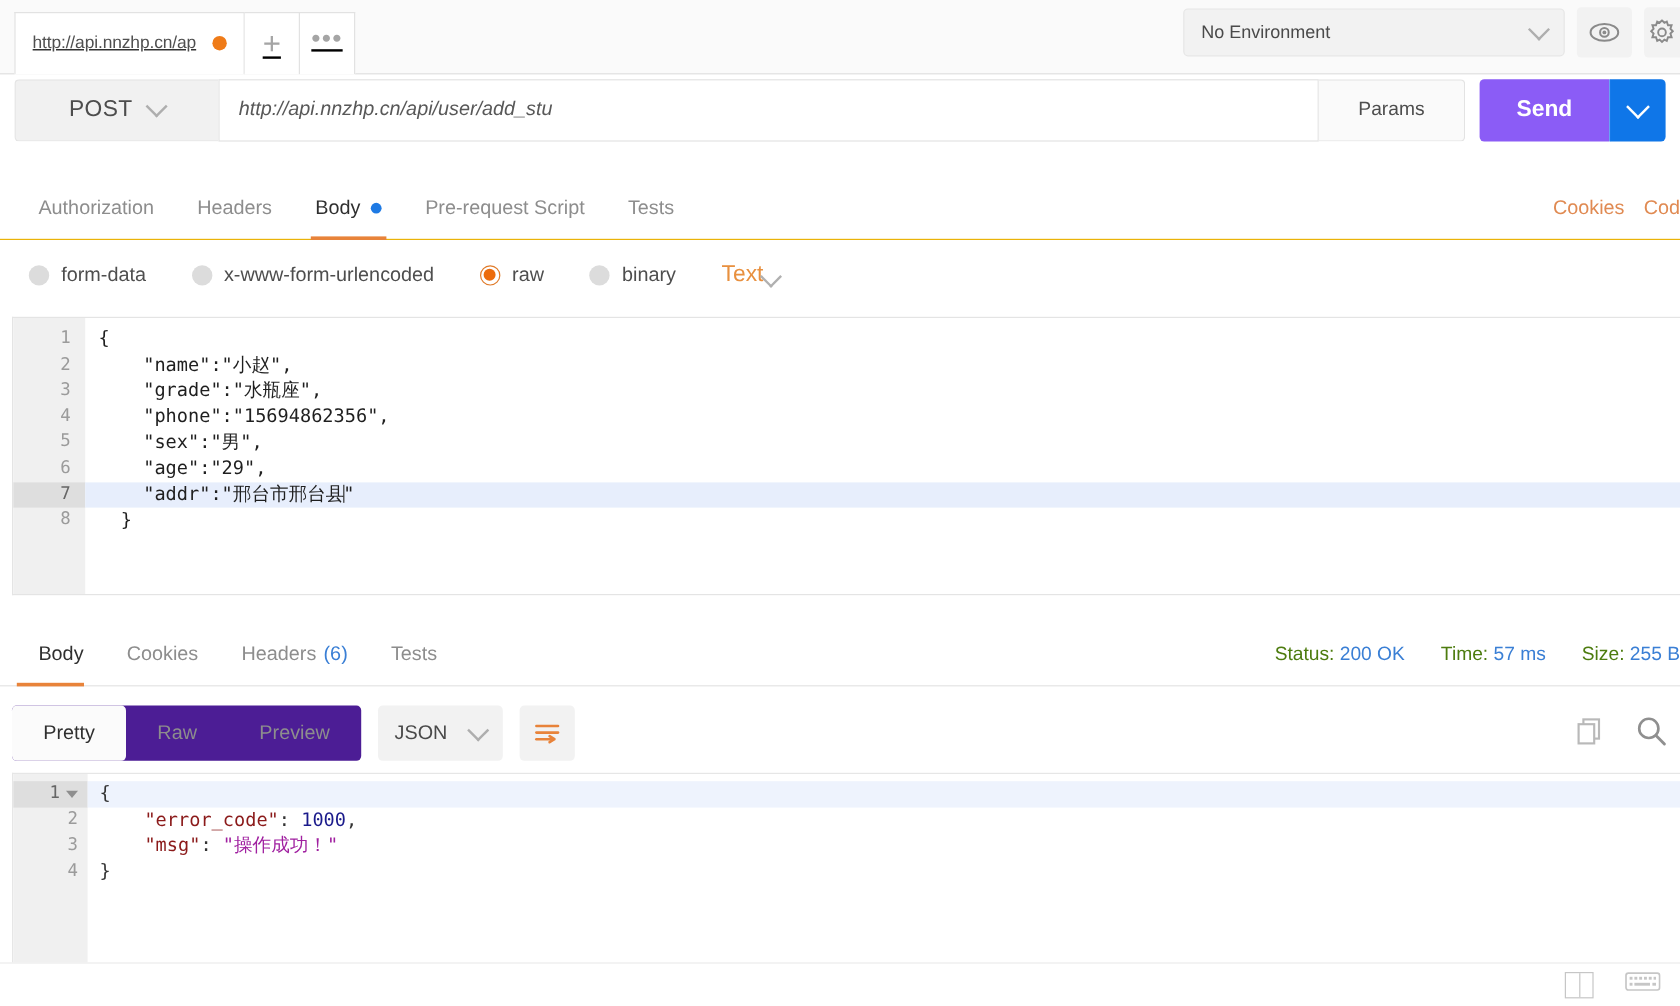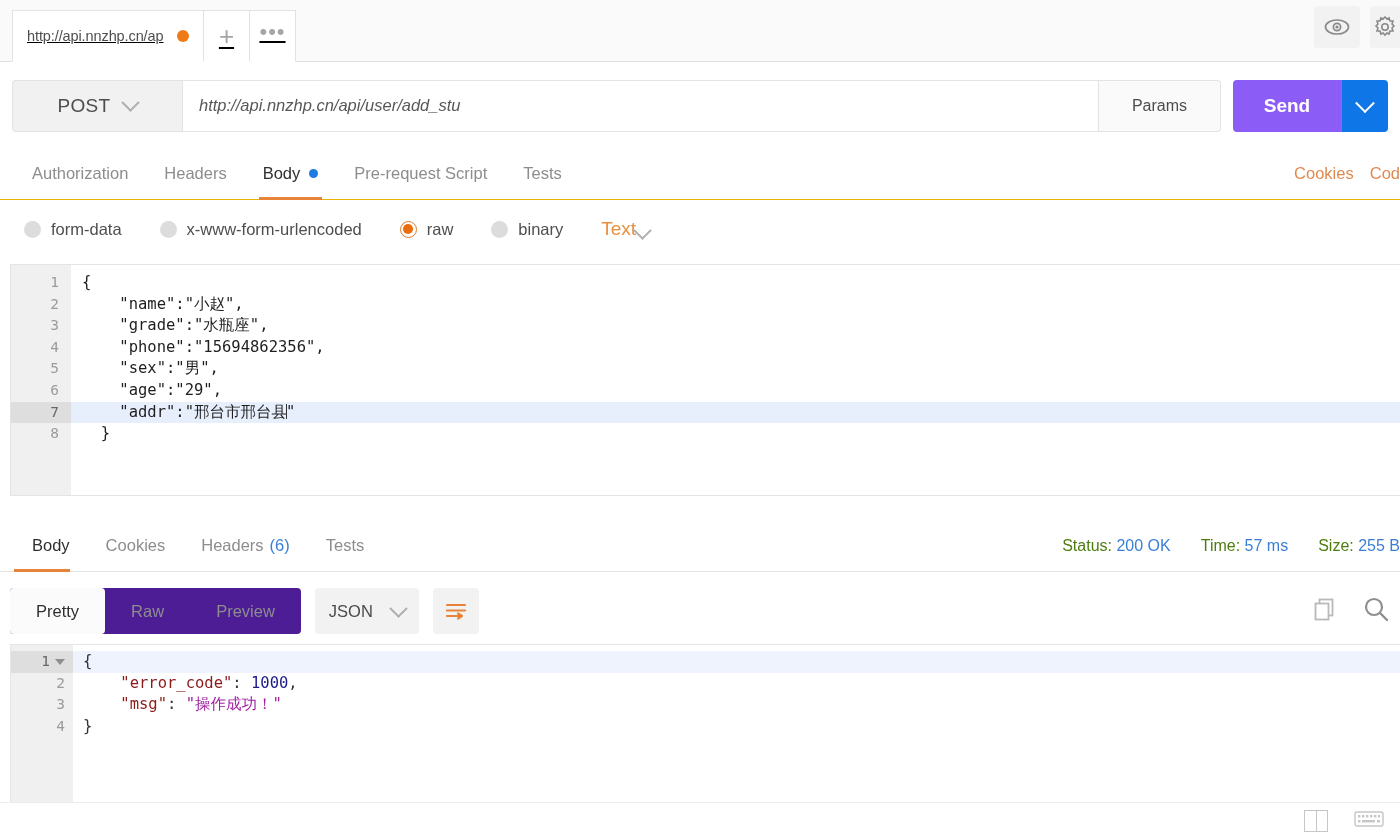--- a/index.html
+++ b/index.html
@@ -49,21 +49,21 @@
   }
   .eye-btn, .gear-btn {
     width:46px; height:42px; background:#f2f2f2; border-radius:4px;
     display:flex; align-items:center; justify-content:center; cursor:pointer;
   }
   .gear-btn { width:30px; border-radius:4px 0 0 4px; overflow:hidden; }
   .chev { width:13px; height:13px; border-right:2px solid #aeaeae; border-bottom:2px solid #aeaeae;
           transform:rotate(45deg) translate(-2px,-2px); }
 
   
-  .urlbar { position:absolute; top:68px; left:0; width:1400px; height:75px; display:flex; align-items:center;
+  .urlbar { position:absolute; top:54px; left:0; width:1400px; height:75px; display:flex; align-items:center;
             padding:0 12px; gap:0; }
   .method-box {
     width:170px; height:52px; background:#f1f1f1; border:1px solid #e3e3e3; border-right:none;
     border-radius:4px 0 0 4px; display:flex; align-items:center; justify-content:center; gap:14px; cursor:pointer;
   }
   .method-label { font-size:19px; color:#4d4d4d; letter-spacing:0.3px; }
   .url-input {
     flex:1; height:52px; background:#fff; border:1px solid #e3e3e3;
     display:flex; align-items:center; padding:0 16px; font-size:16.5px; color:#585858;font-style:italic;
   }
@@ -190,20 +190,24 @@
 
   <div class="tabbar">
     <div class="req-tab">
       <span class="req-tab-title">http://api.nnzhp.cn/ap</span>
       <span class="unsaved-dot"></span>
     </div>
     <div class="tab-plus">+</div>
     <div class="tab-dots">•••</div>
 
     <div class="top-right">
+      <div class="env-select">
+        <span>No Environment</span>
+        <span class="chev"></span>
+      </div>
       <div class="eye-btn">
         <svg width="26" height="18" viewBox="0 0 26 18">
           <ellipse cx="13" cy="9" rx="11.5" ry="7" fill="none" stroke="#8a8a8a" stroke-width="1.7"></ellipse>
           <circle cx="13" cy="9" r="3.6" fill="none" stroke="#8a8a8a" stroke-width="1.7"></circle>
           <circle cx="13" cy="9" r="1.6" fill="#8a8a8a"></circle>
         </svg>
       </div>
       <div class="gear-btn">
         <svg width="22" height="22" viewBox="0 0 22 22">
           <path d="M11 1 l2 2 2-1 1 3 3 0 -1 3 2 2 -2 2 1 3 -3 0 -1 3 -2-1 -2 2 -2-2 -2 1 -1-3 -3 0 1-3 -2-2 2-2 -1-3 3 0 1-3 2 1z" fill="none" stroke="#8a8a8a" stroke-width="1.6"></path>

